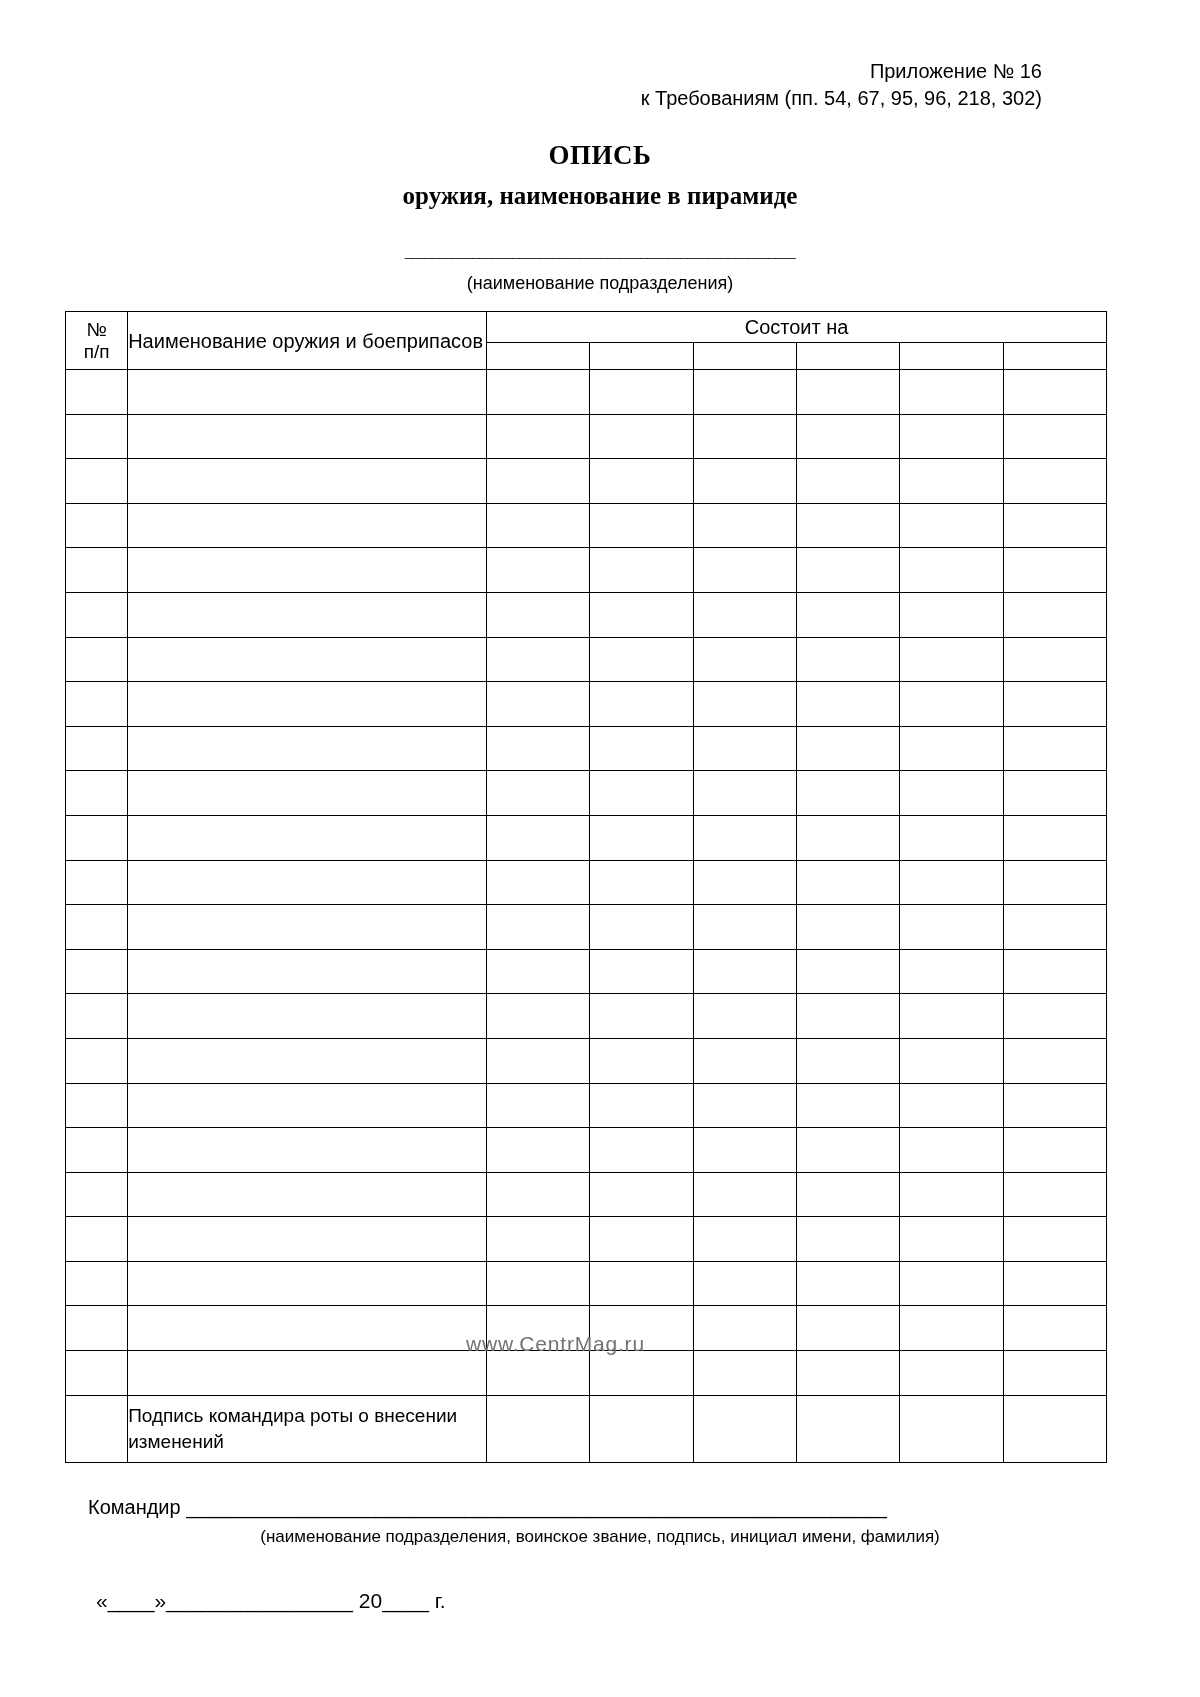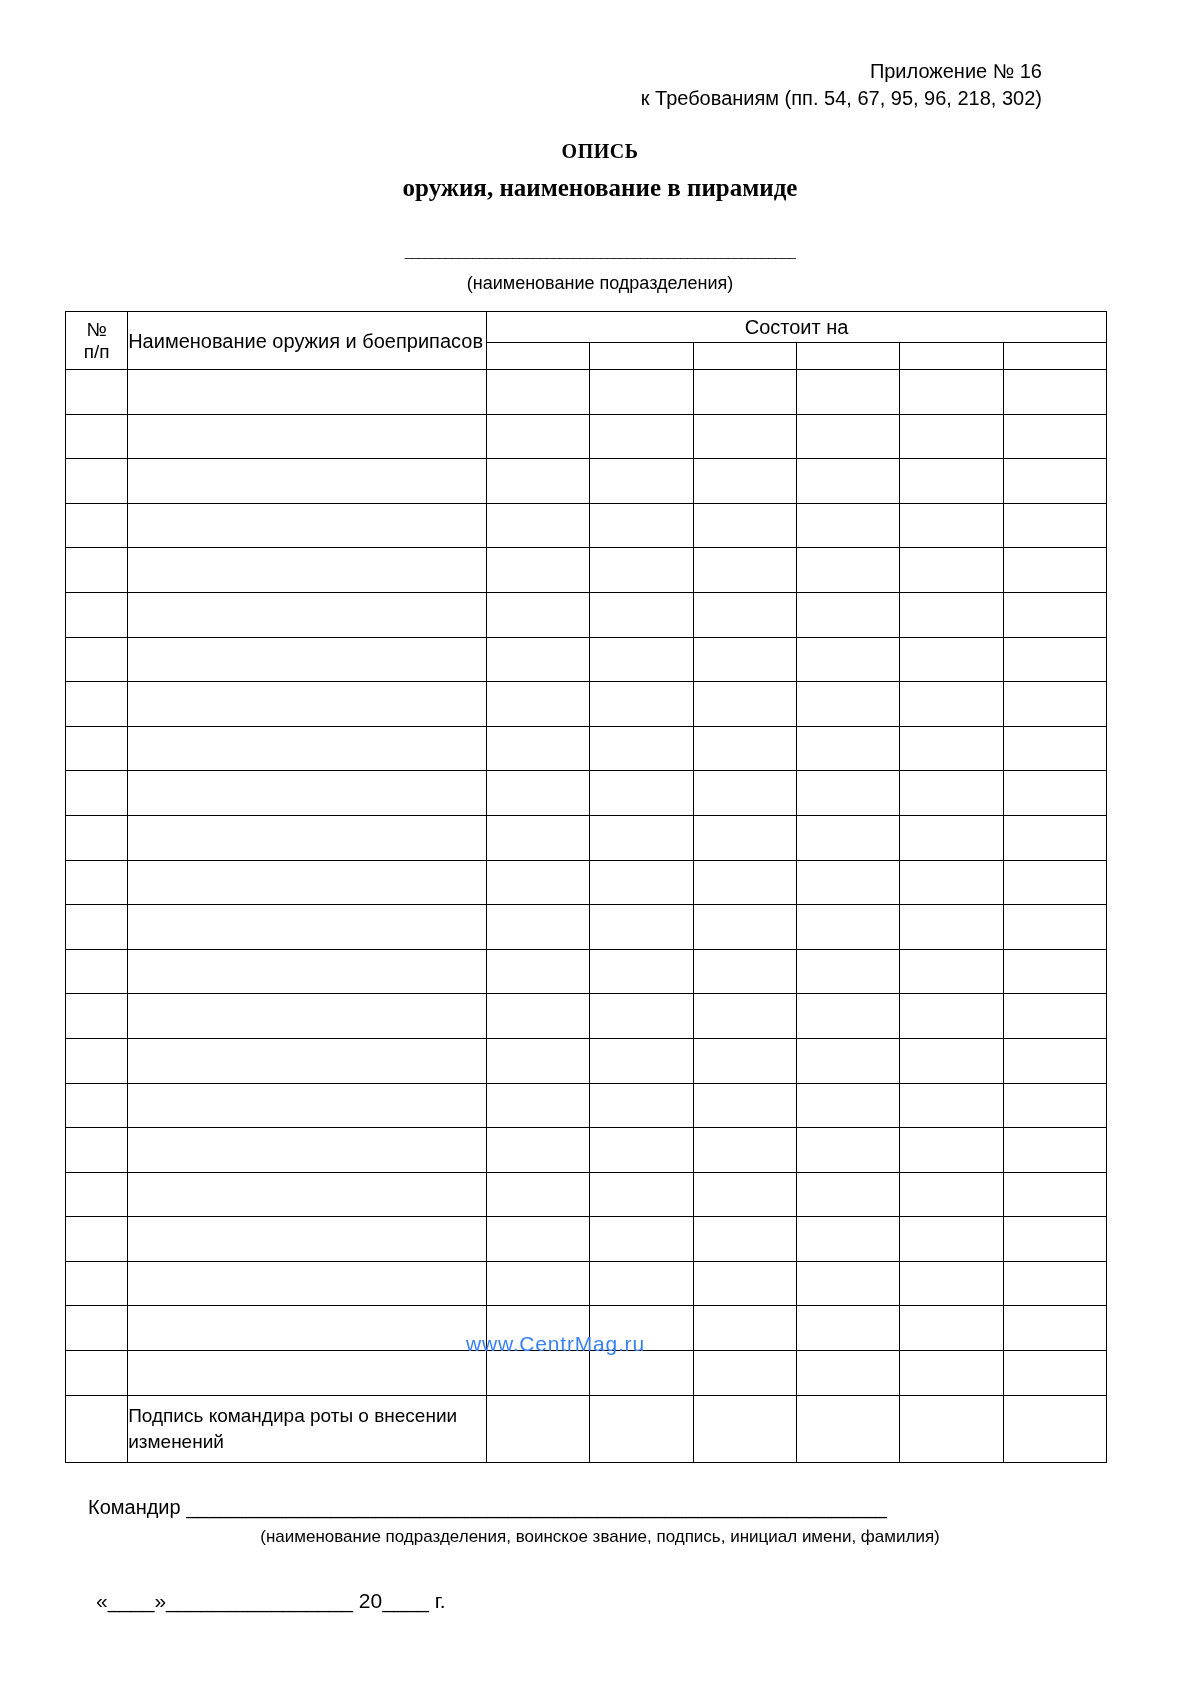--- a/index.html
+++ b/index.html
@@ -37,21 +37,21 @@
 
   .doc-title {
     position: absolute;
     top: 140px;
     left: 0;
     width: 1200px;
     text-align: center;
   }
   .doc-title .t1 {
     display: block;
-    font-size: 20px;
+    font-size: 27px;
     font-weight: bold;
     letter-spacing: 0.5px;
     font-family: "Liberation Serif", serif;
   }
   .doc-title .t2 {
     display: block;
     margin-top: 11px;
     font-size: 25px;
     font-weight: bold;
     font-family: "Liberation Serif", serif;
@@ -467,15 +467,15 @@
         </tr>
       </tbody>
   </table>
 
   <div class="footer">
     <div class="cmd-row">Командир _______________________________________________________________</div>
     <span class="cmd-caption">(наименование подразделения, воинское звание, подпись, инициал имени, фамилия)</span>
     <div class="date-row">«____»________________ 20____ г.</div>
   </div>
 
-  <div class="watermark" style="color: #3b82f6;">www.CentrMag.ru</div>
+  <div class="watermark" style="color: #737373;">www.CentrMag.ru</div>
 
 </div>
 
 </body></html>

